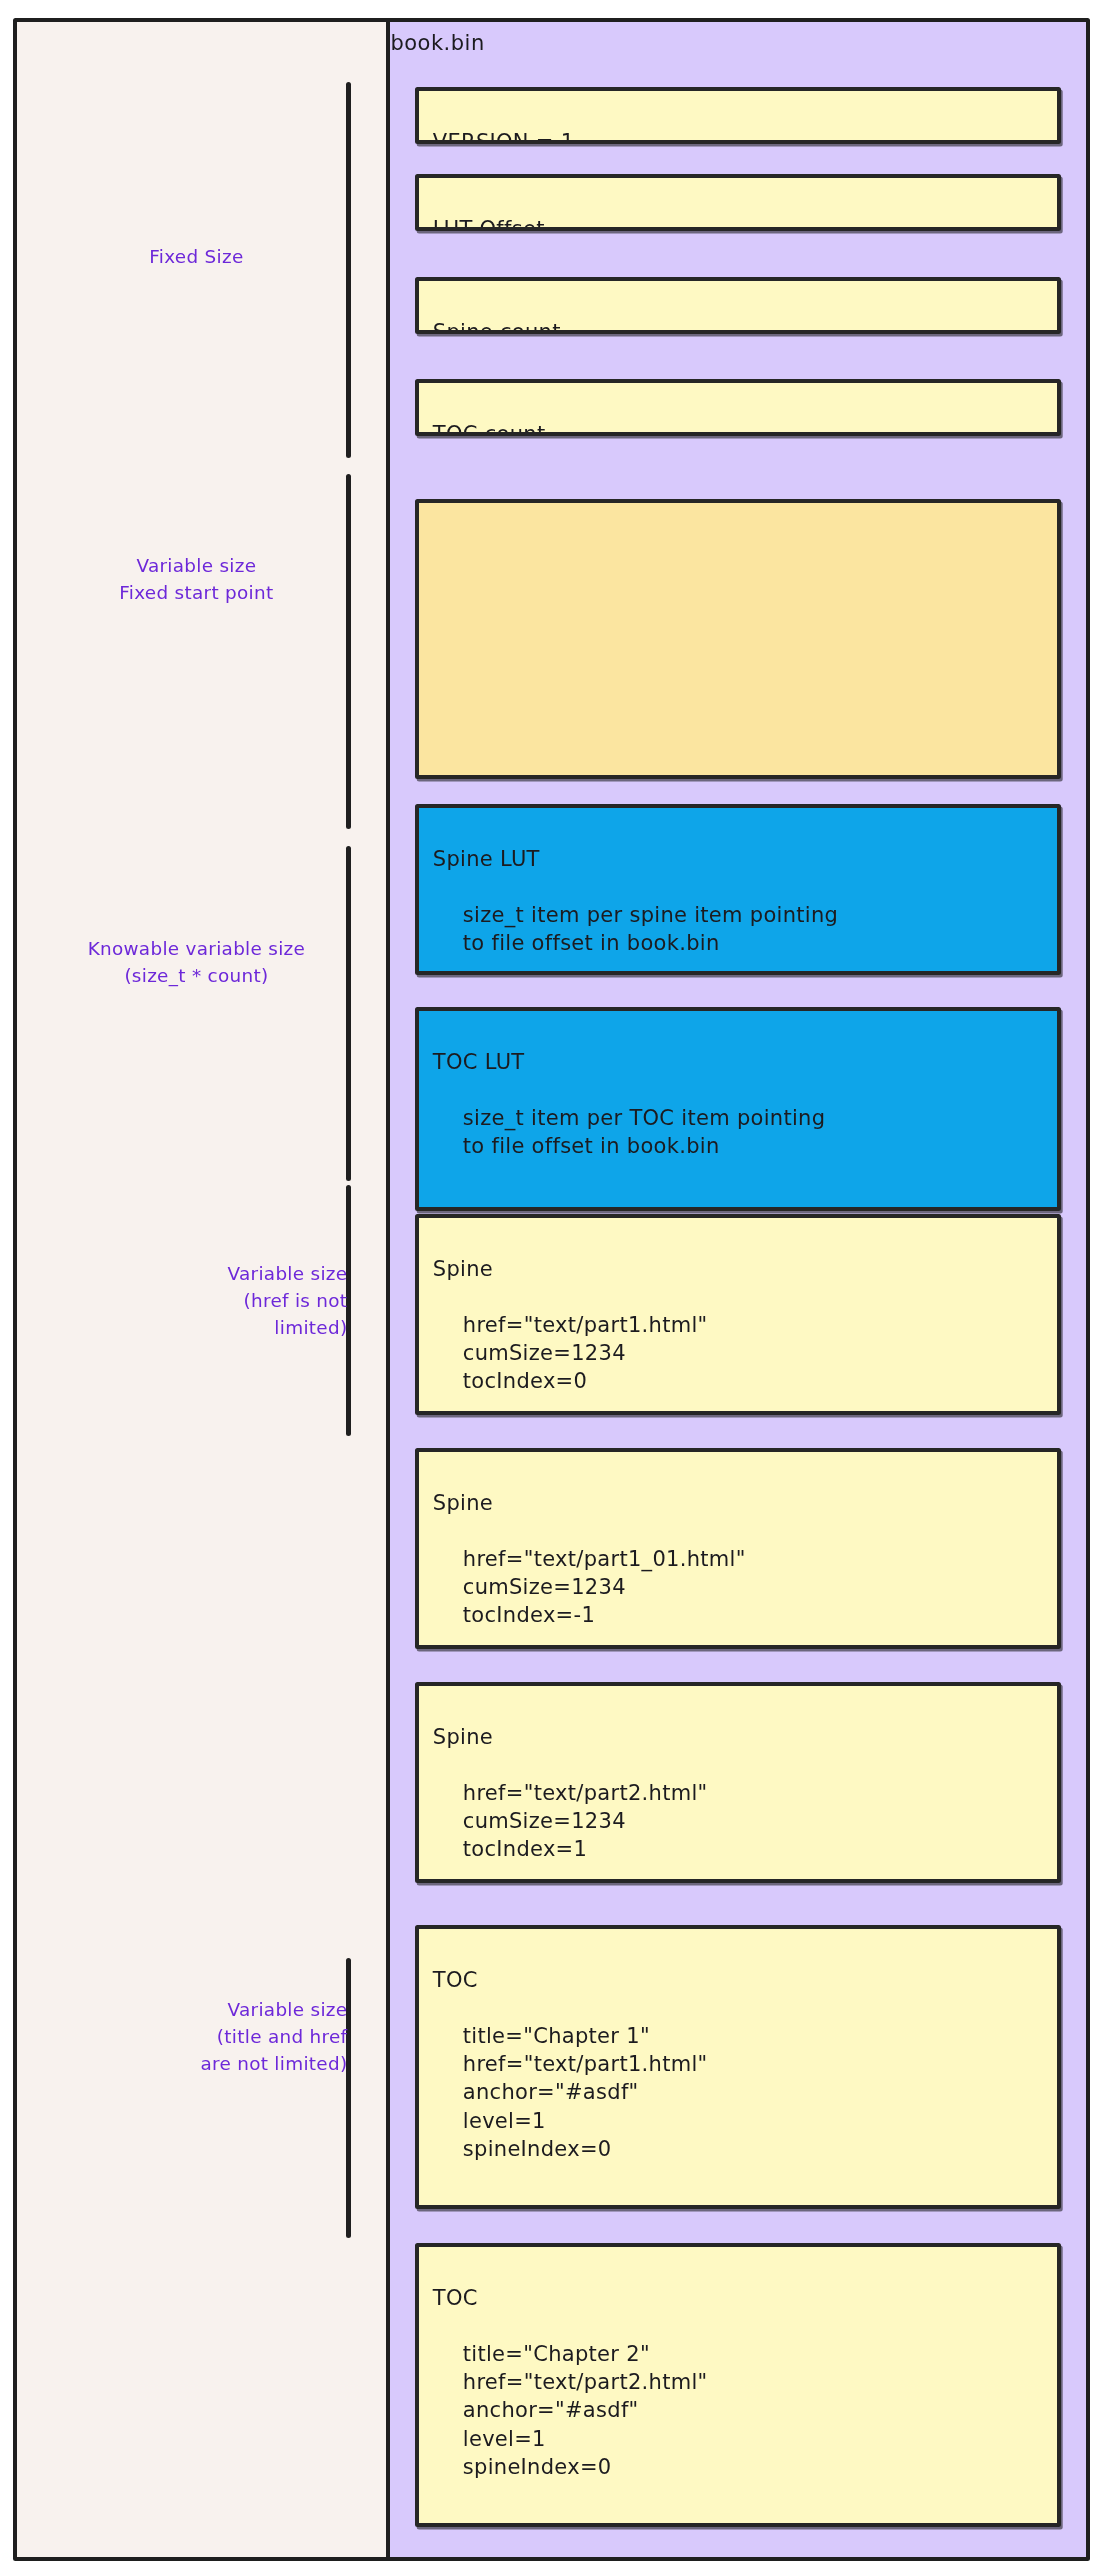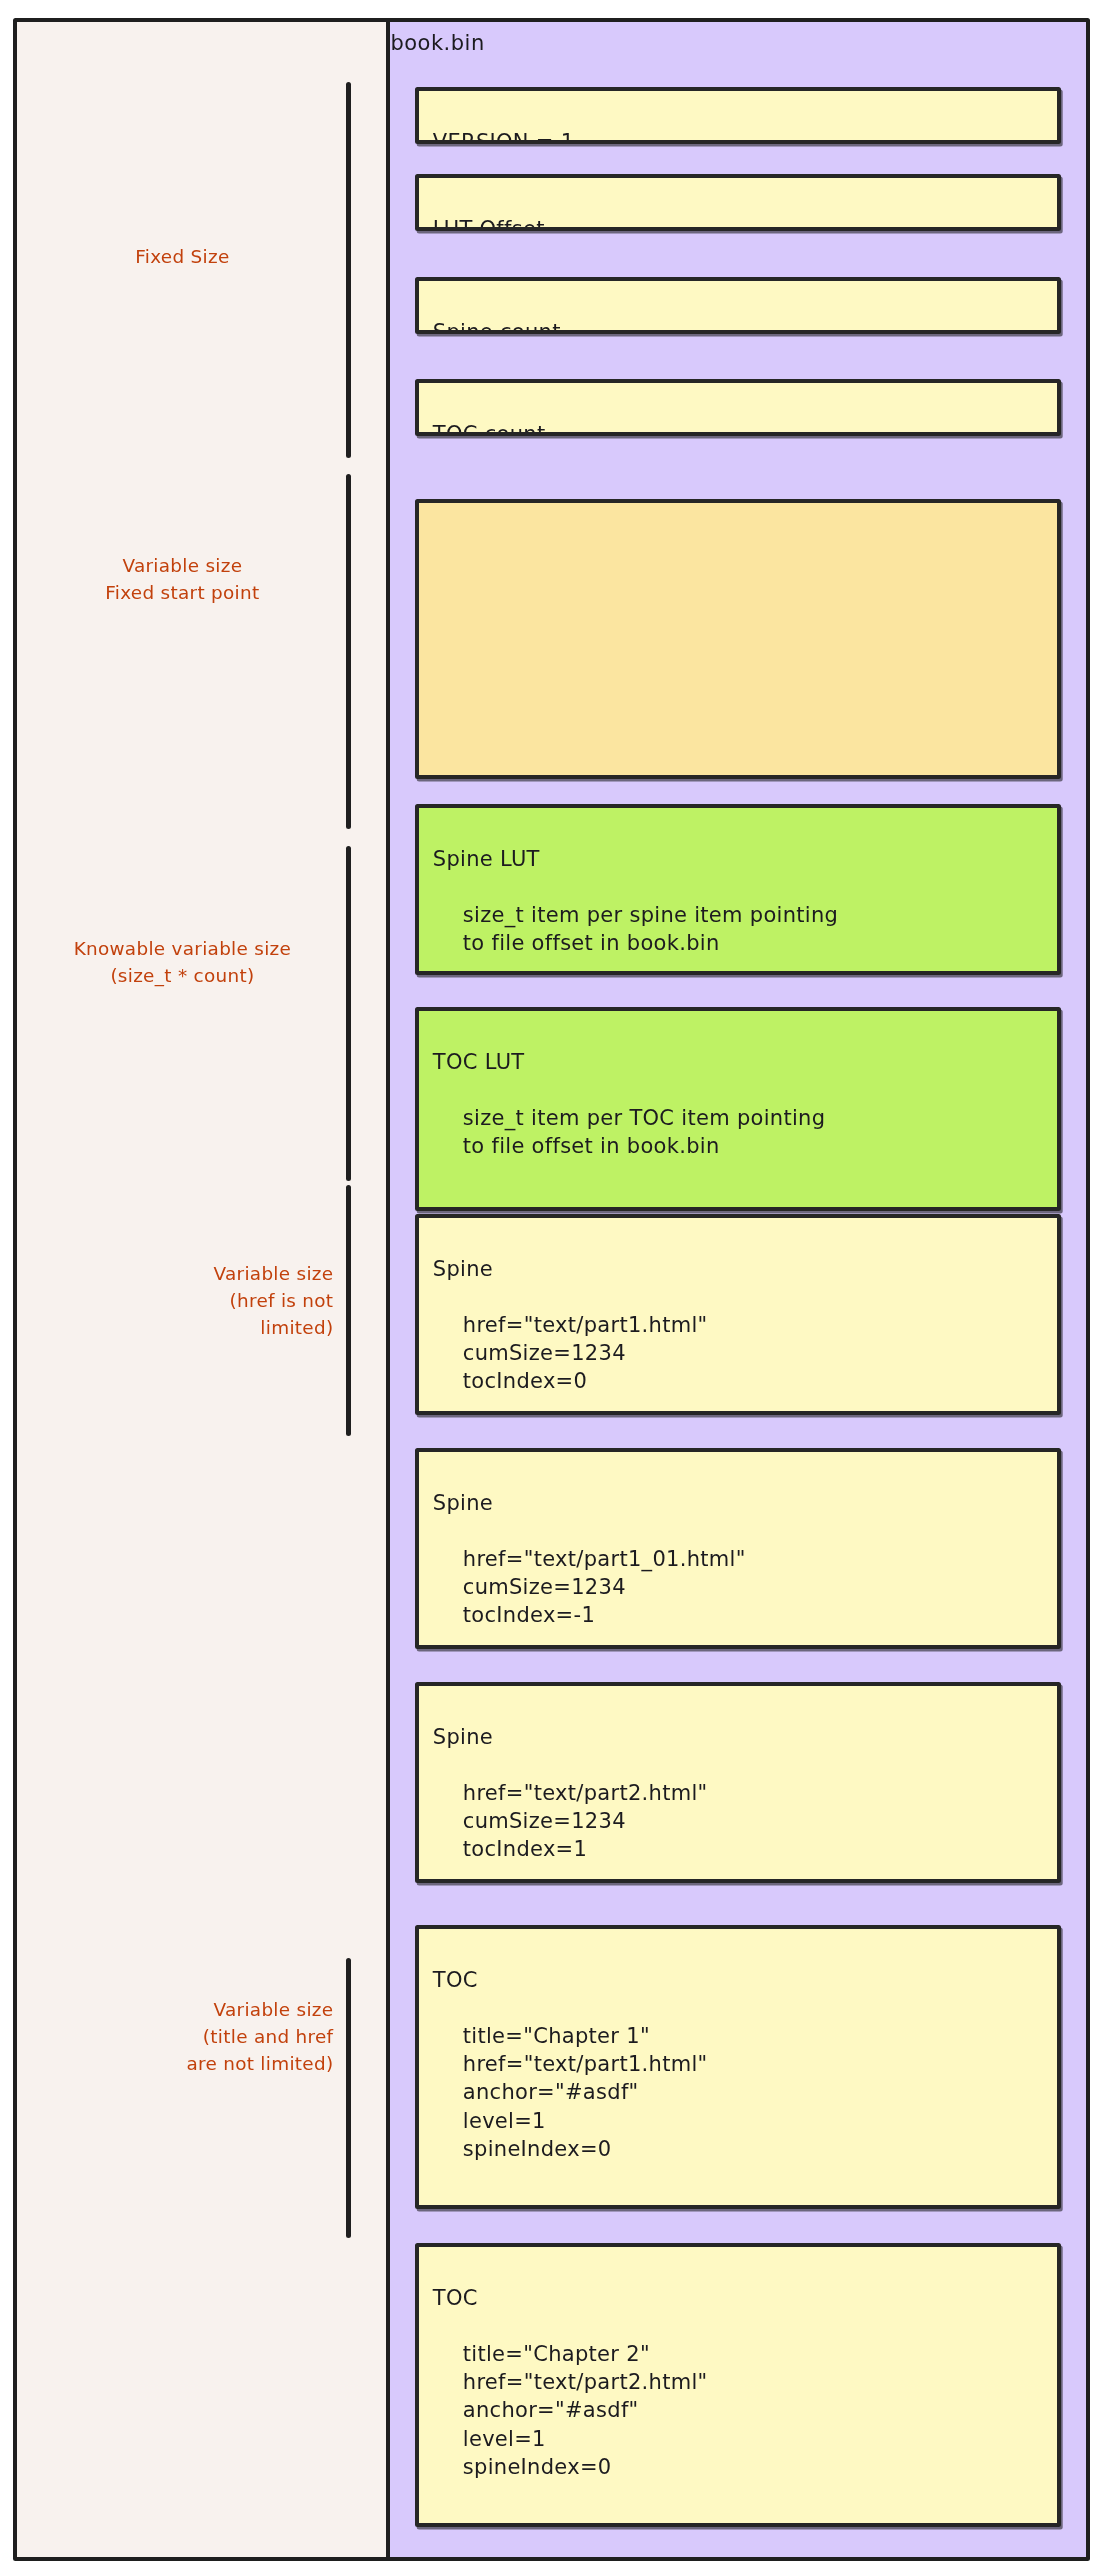--- a/index.html
+++ b/index.html
@@ -33,23 +33,23 @@
     width: 373px;
     flex: 0 0 373px;
     background: #f8f2ee;
     position: relative;
     box-sizing: border-box;
     border-right: 4.2px solid #1f1f1f;
   }
 
   .ann {
     position: absolute;
-    left: 2px;
+    left: 16px;
     width: 326px;
-    color: #c2410c;
+    color: #6d28d9;
     font-size: 18.4px;
     line-height: 1.45;
     letter-spacing: 0.3px;
     white-space: pre-line;
   }
   .ann.center { text-align: center; }
   .ann.right  { text-align: right; padding-right: 11.7px; width: 314px; }
 
   
   .tick {
@@ -88,21 +88,21 @@
     padding: 8.4px 13.4px 10px 13.4px;
     color: #1c1b1f;
     font-size: 21px;
     line-height: 1.34;
     letter-spacing: 0.3px;
     white-space: pre-line;
     overflow: hidden;
   }
   .node.green  { background: #fef9c3; }
   .node.yellow { background: #fbe5a0; }
-  .node.blue   { background: #bef264; }
+  .node.blue   { background: #0ea5e9; }
 
   .node .hdr { display: block; }
   .node .body {
     display: block;
     padding-left: 30px;
     white-space: pre-line;
   }
 </style>
 </head>
 <body>

